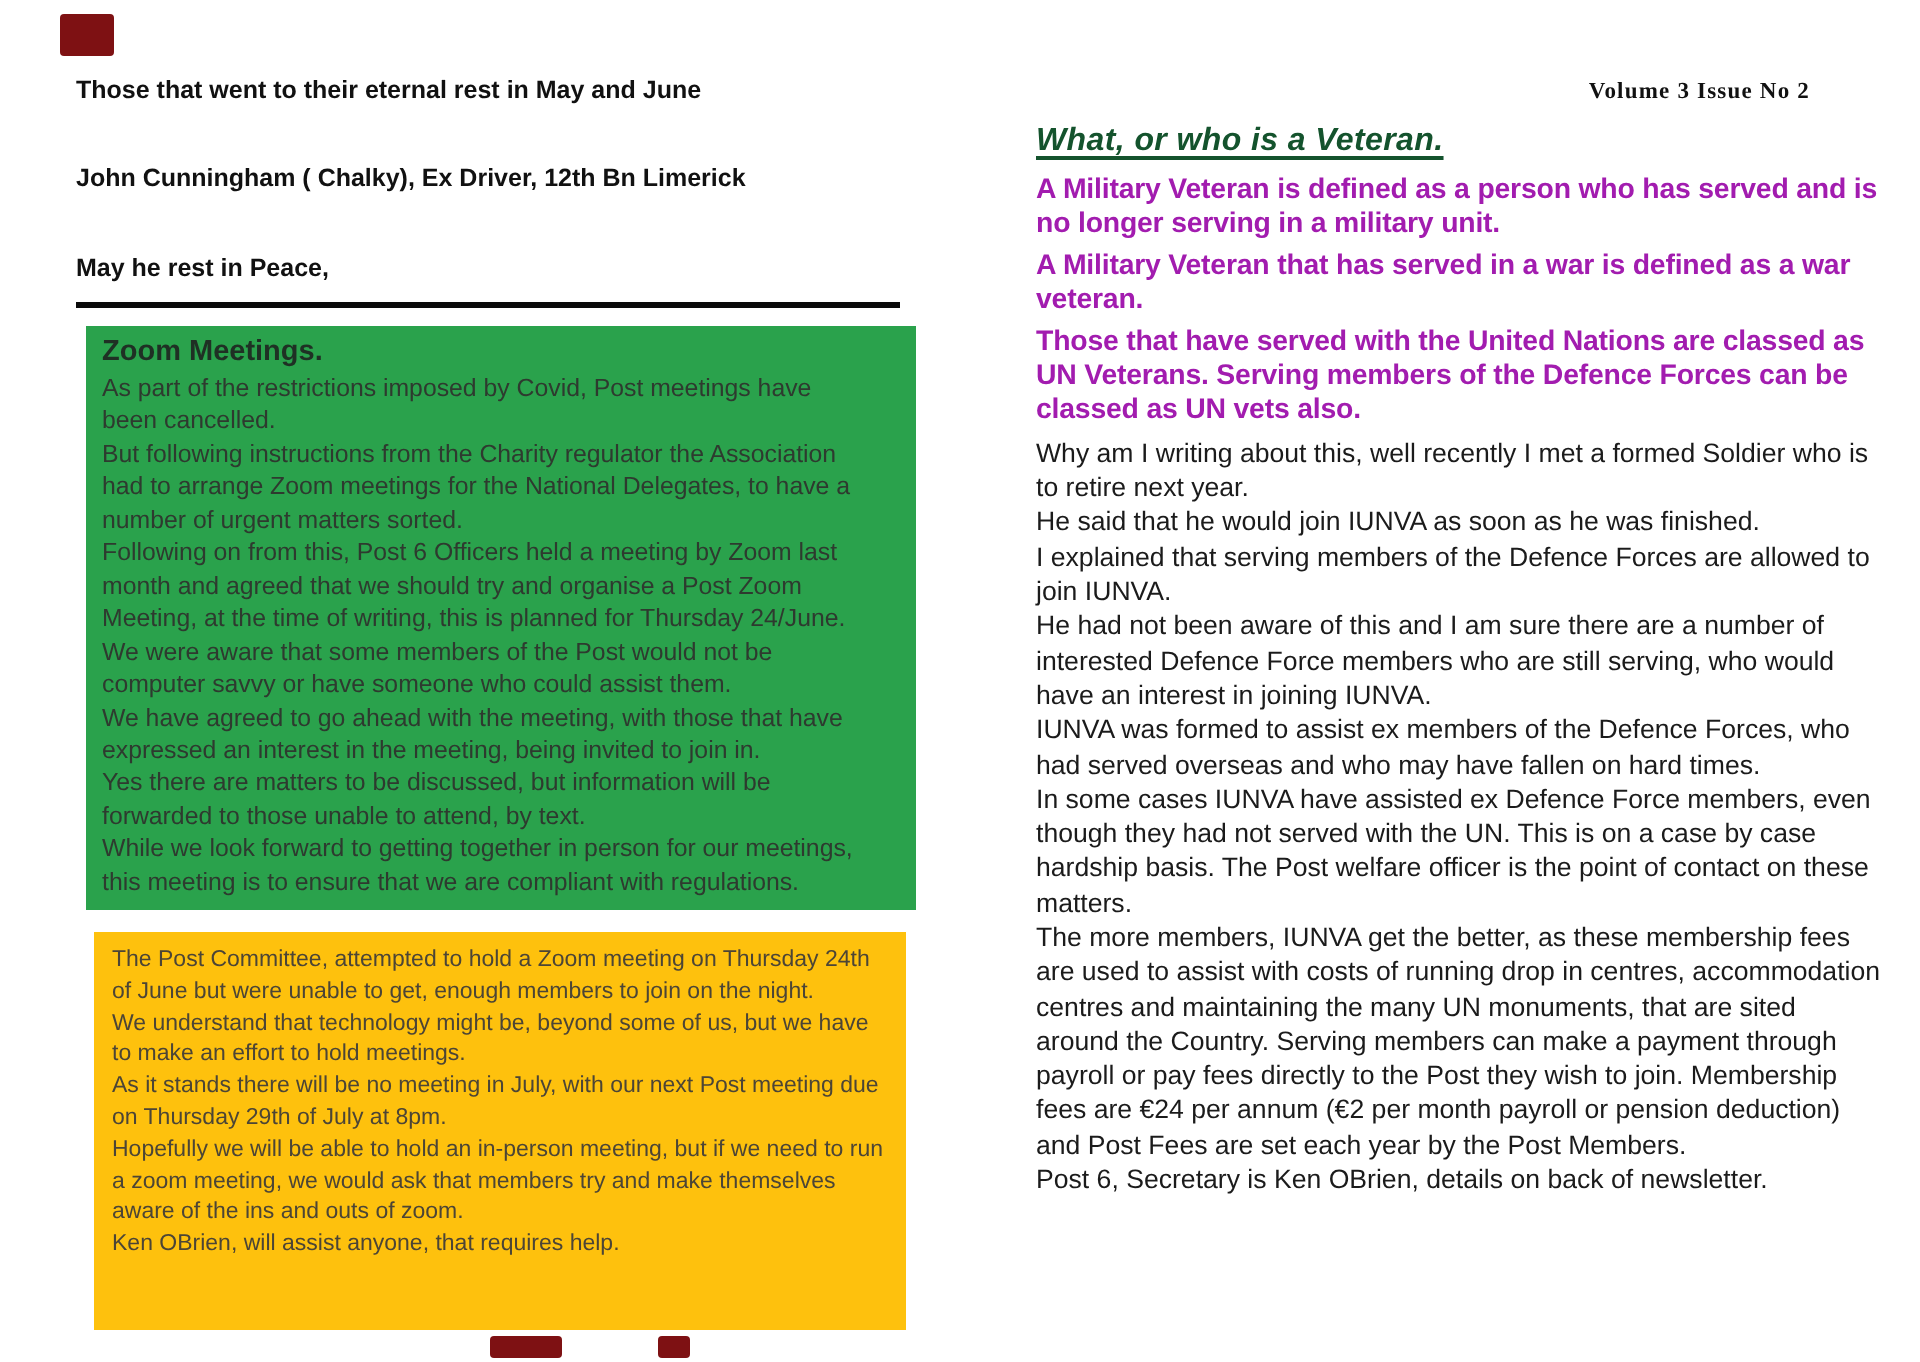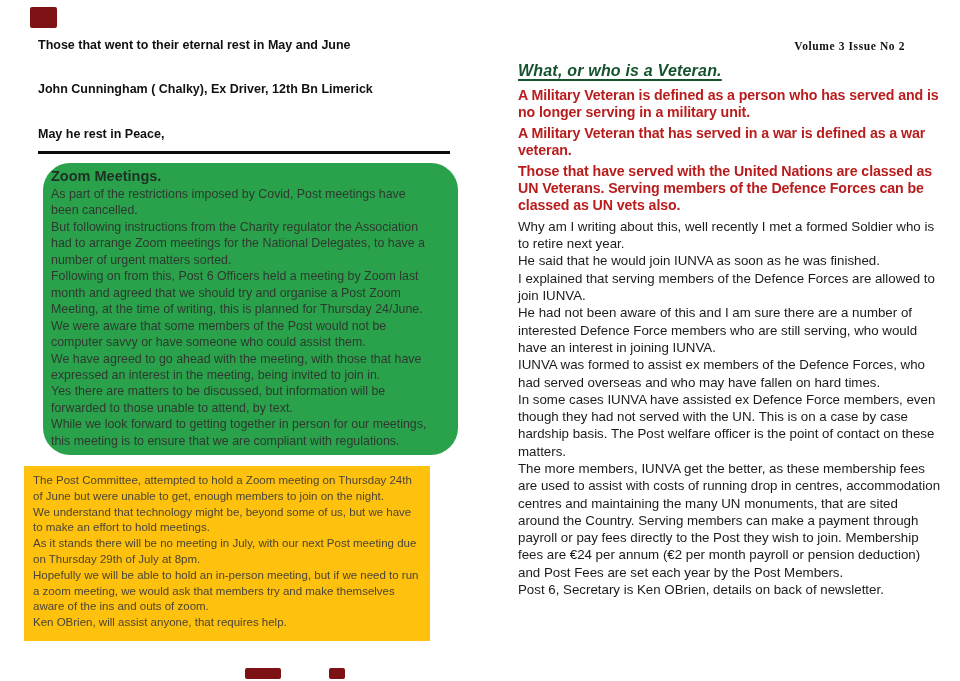--- a/index.html
+++ b/index.html
@@ -19,47 +19,47 @@
     font-weight:bold;font-size:12.5px;color:#111;
   }
   .l1{top:38px;}
   .l2{top:82px;}
   .l3{top:127px;}
   .divider{position:absolute;left:38px;top:151px;width:412px;height:3px;background:#0a0a0a;}
 
   .green-box{
     position:absolute;left:43px;top:163px;width:415px;height:292px;
     background:#2aa24c;box-sizing:border-box;padding:4px 24px 5px 8px;
-    font-size:12.4px;line-height:16.45px;color:#2e3a2f;overflow:hidden;border-radius:27px;
+    font-size:12.4px;line-height:16.45px;color:#2e3a2f;overflow:hidden;
   }
   .green-title{font-size:14.5px;line-height:19px;font-weight:bold;color:#1f3024;}
   .green-box p{margin:0;}
 
   .yellow-box{
-    position:absolute;left:24px;top:466px;width:406px;height:175px;
+    position:absolute;left:47px;top:466px;width:406px;height:199px;
     background:#fec10d;box-sizing:border-box;padding:7px 9px;
     font-size:11.5px;line-height:15.8px;color:#4c4536;overflow:hidden;
   }
   .yellow-box p{margin:0;}
 
   
   .issue{
     position:absolute;left:700px;top:40px;width:205px;text-align:right;
     font-family:"Liberation Serif",serif;font-weight:bold;font-size:11.5px;
     letter-spacing:0.6px;color:#111;
   }
   .right-article{position:absolute;left:518px;top:62px;width:424px;}
   .article-title{
     font-size:16px;font-weight:bold;font-style:italic;color:#14532d;
     text-decoration:underline;text-decoration-thickness:2px;text-underline-offset:3px;
     margin:0 0 7px 0;letter-spacing:0.2px;
   }
   .bold-para{
     margin:0 0 3px 0;font-weight:bold;font-size:14.2px;line-height:17.4px;
-    color:#b91c1c;letter-spacing:-0.1px;
+    color:#a21caf;letter-spacing:-0.1px;
   }
   .body-para{margin:0;font-size:13.3px;line-height:17.3px;color:#1b1b1b;}
 </style>
 </head>
 <body>
 
 <div class="page">
 
   <div class="red-mark mark-top"></div>
   <div class="red-mark mark-b1"></div>

